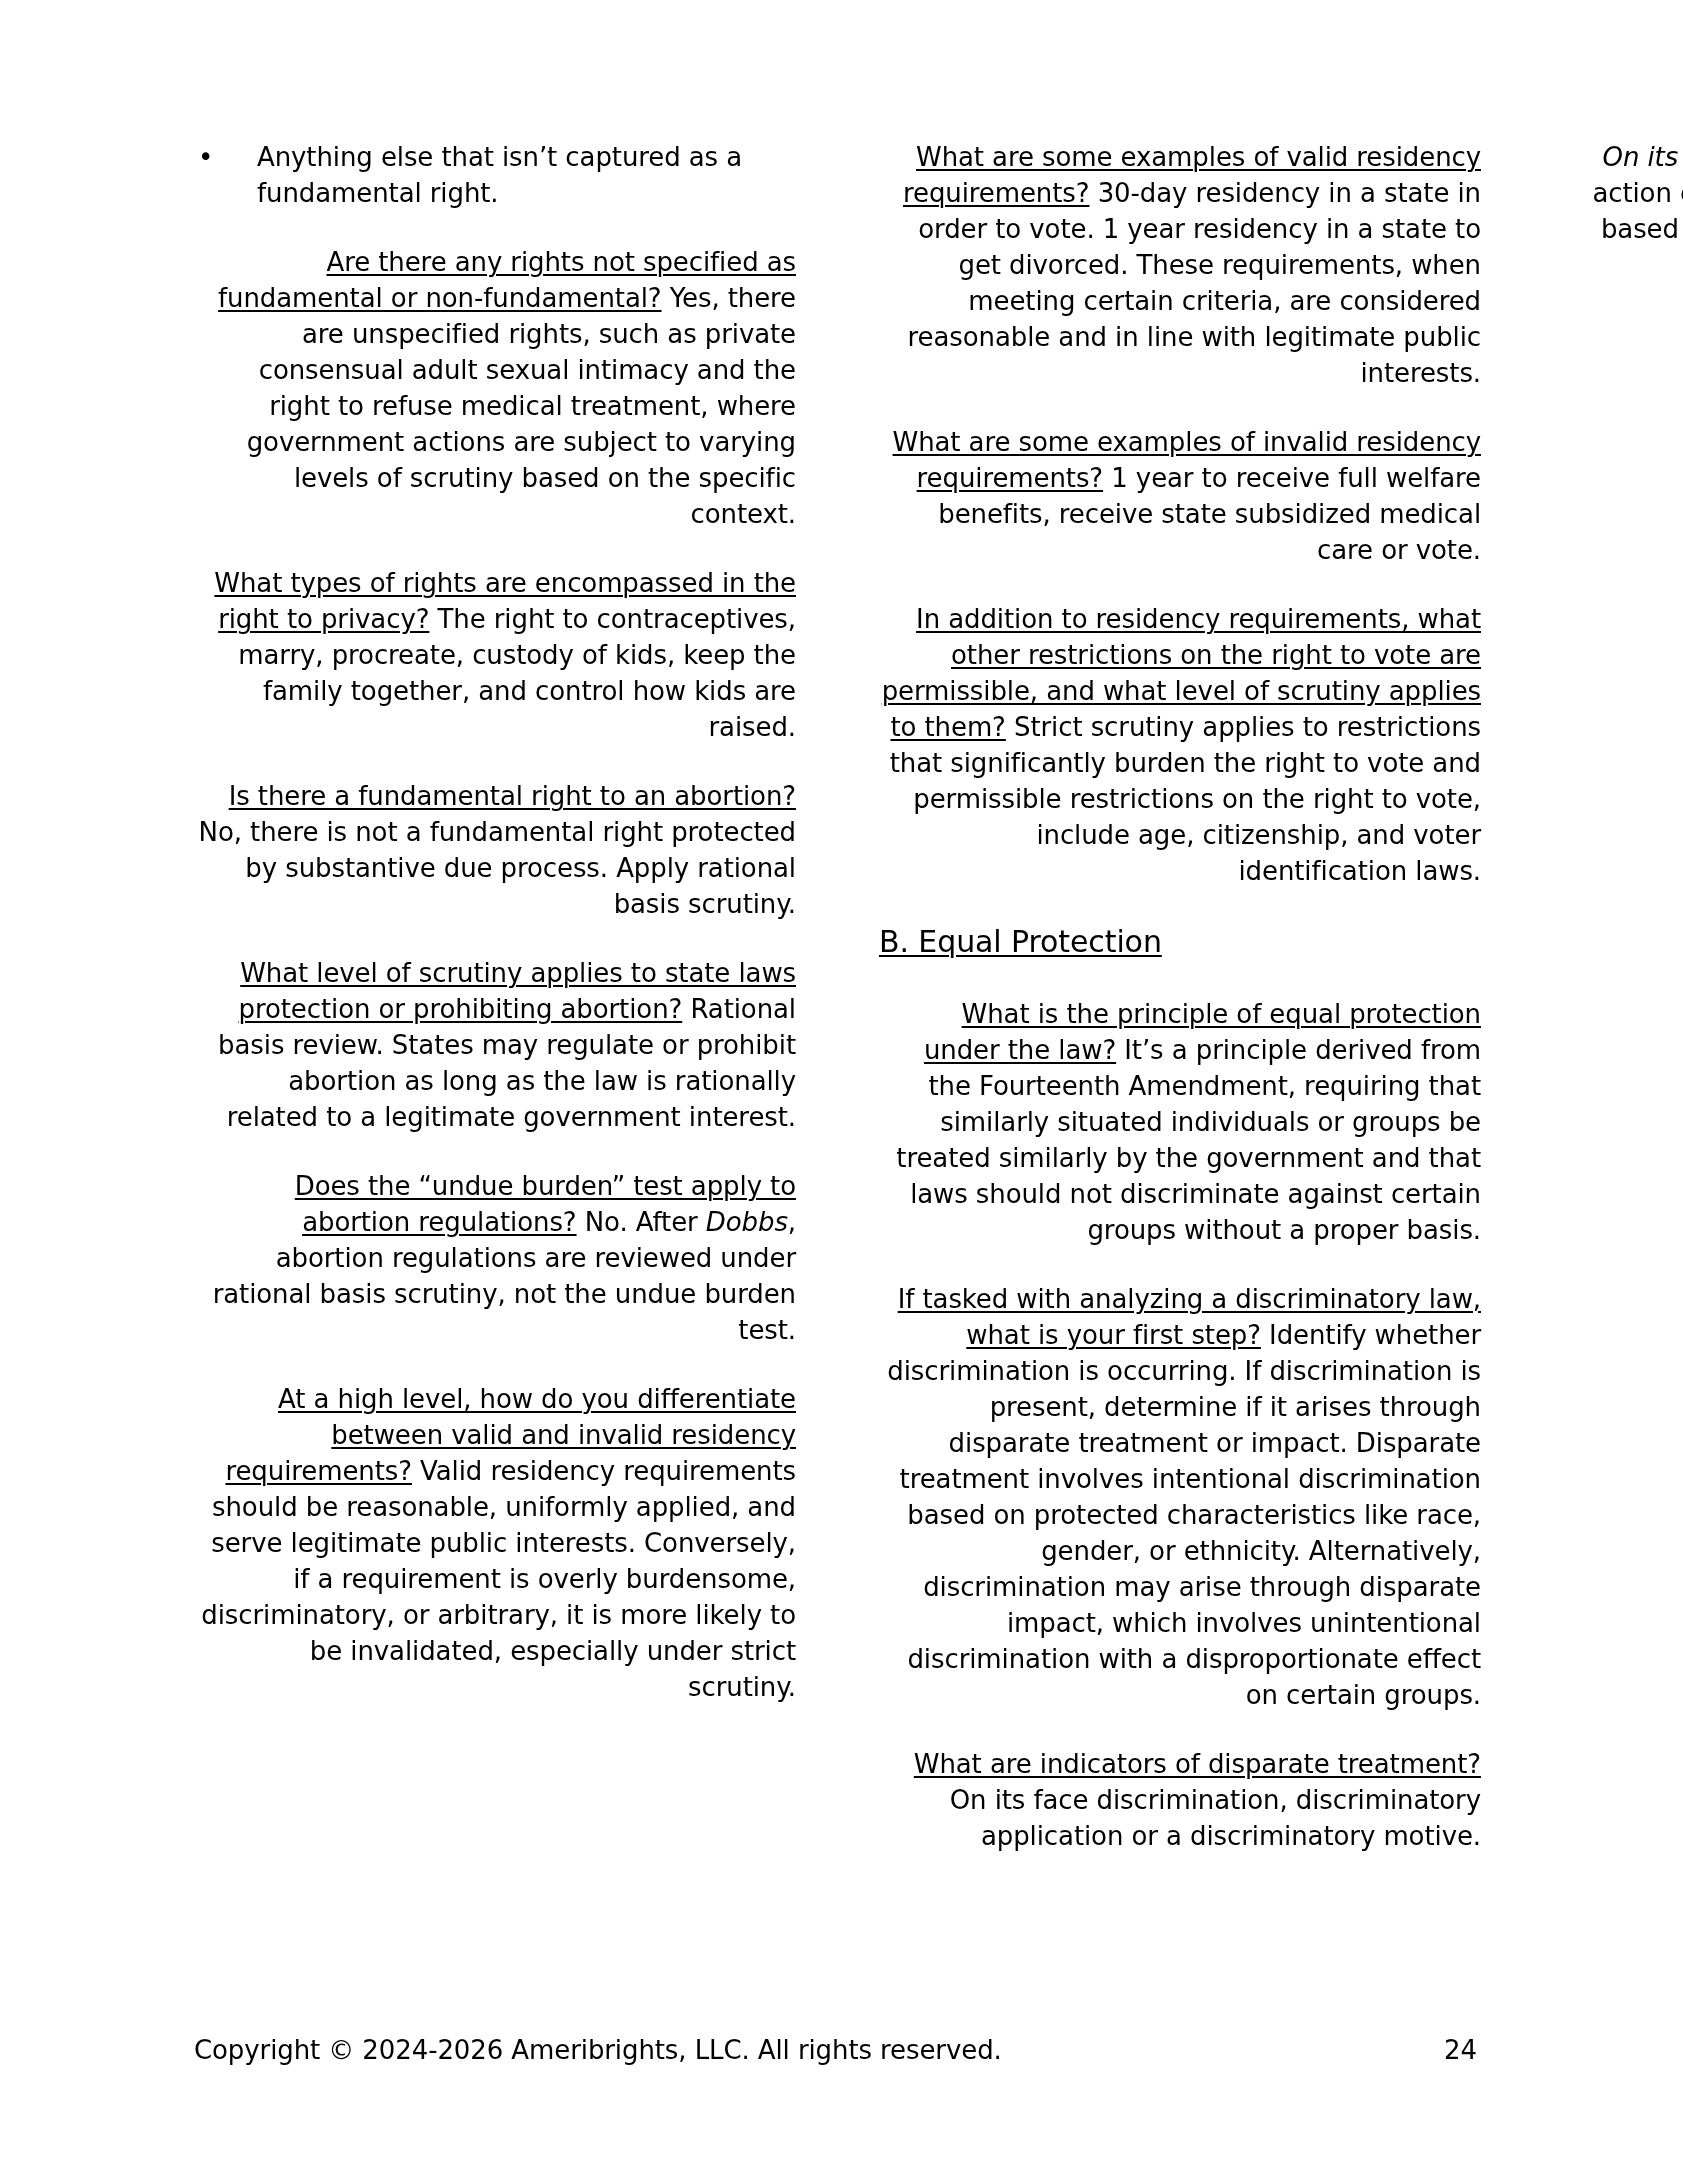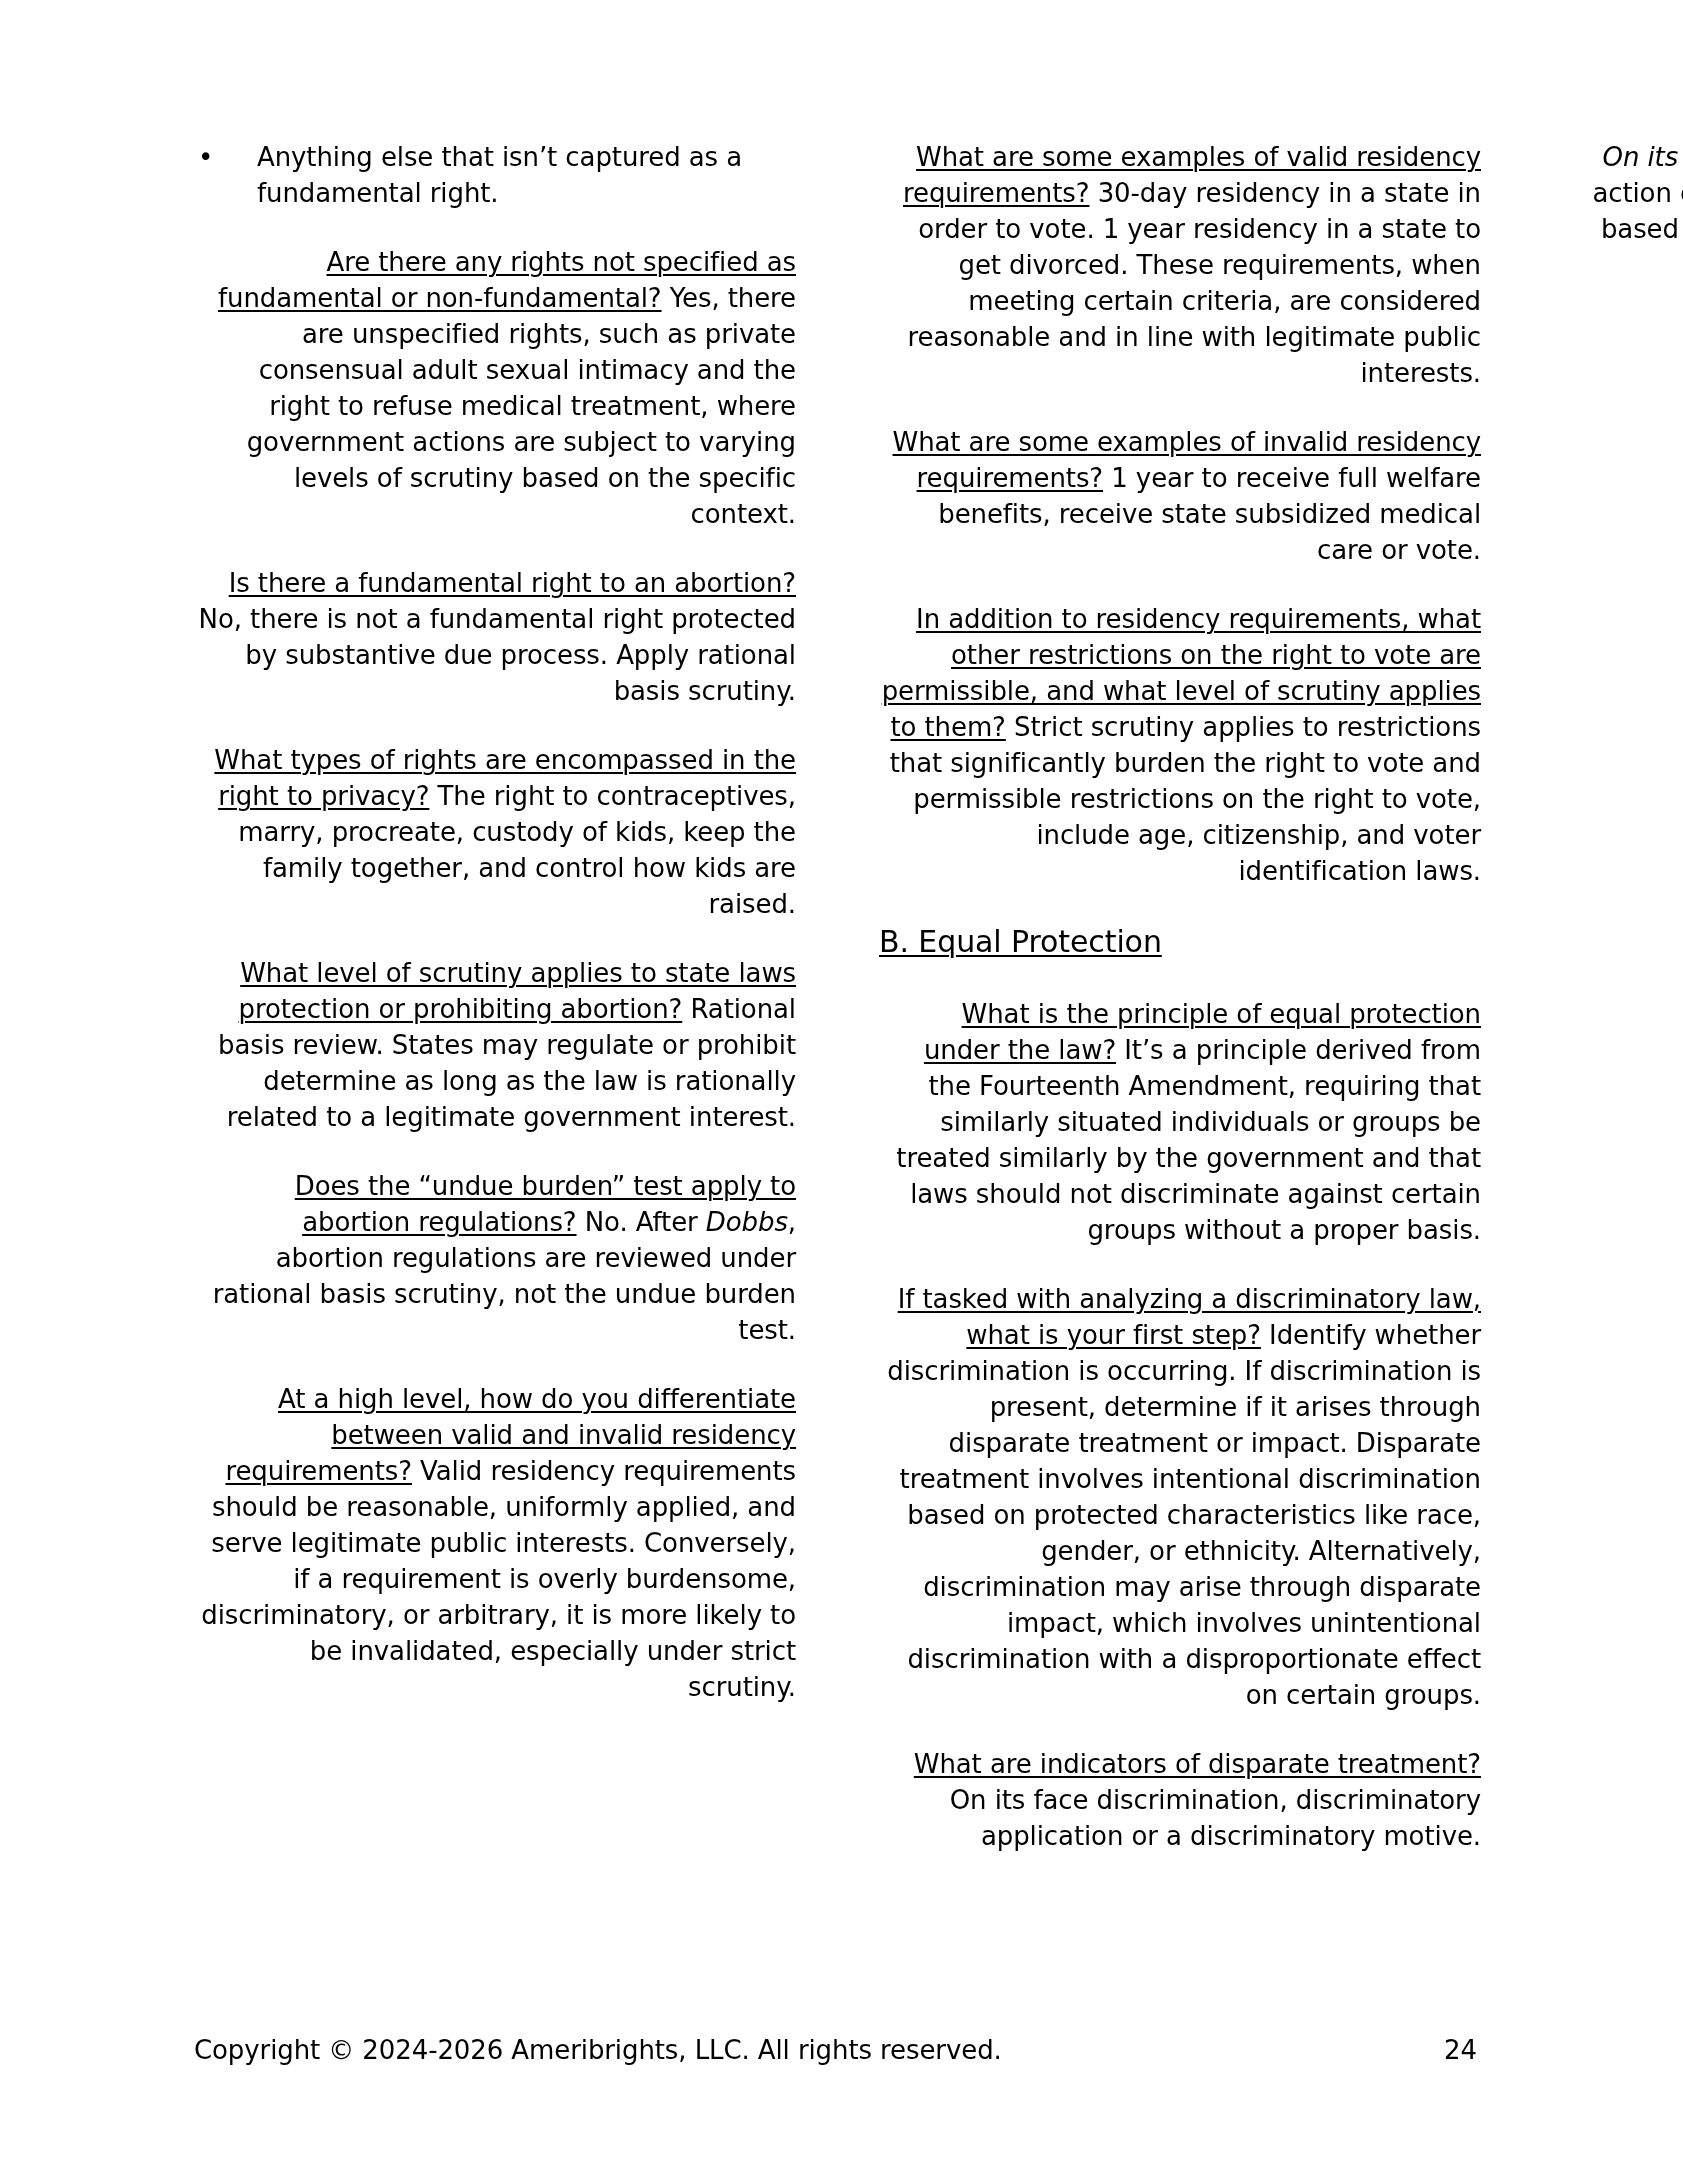--- a/index.html
+++ b/index.html
@@ -97,25 +97,25 @@
   <div class="content">
 
     <ul class="bullets">
       <li>
         <span class="dot">•</span><span>Anything else that isn’t captured as a fundamental right.</span>
       </li>
     </ul>
 
     <p class="para"><span class="q">Are there any rights not specified as fundamental or non-fundamental?</span><span> Yes, there are unspecified rights, such as private consensual adult sexual intimacy and the right to refuse medical treatment, where government actions are subject to varying levels of scrutiny based on the specific context.</span></p>
 
+    <p class="para"><span class="q">What types of rights are encompassed in the right to privacy?</span><span> The right to contraceptives, marry, procreate, custody of kids, keep the family together, and control how kids are raised.</span></p>
+
     <p class="para"><span class="q">Is there a fundamental right to an abortion?</span><span> No, there is not a fundamental right protected by substantive due process. Apply rational basis scrutiny.</span></p>
 
-    <p class="para"><span class="q">What types of rights are encompassed in the right to privacy?</span><span> The right to contraceptives, marry, procreate, custody of kids, keep the family together, and control how kids are raised.</span></p>
-
-    <p class="para"><span class="q">What level of scrutiny applies to state laws protection or prohibiting abortion?</span><span> Rational basis review. States may regulate or prohibit determine as long as the law is rationally related to a legitimate government interest.</span></p>
+    <p class="para"><span class="q">What level of scrutiny applies to state laws protection or prohibiting abortion?</span><span> Rational basis review. States may regulate or prohibit abortion as long as the law is rationally related to a legitimate government interest.</span></p>
 
     <p class="para"><span class="q">Does the “undue burden” test apply to abortion regulations?</span><span> No. After </span><span class="ital">Dobbs</span><span>, abortion regulations are reviewed under rational basis scrutiny, not the undue burden test.</span></p>
 
     <p class="para"><span class="q">At a high level, how do you differentiate between valid and invalid residency requirements?</span><span> Valid residency requirements should be reasonable, uniformly applied, and serve legitimate public interests. Conversely, if a requirement is overly burdensome, discriminatory, or arbitrary, it is more likely to be invalidated, especially under strict scrutiny.</span></p>
 
     <p class="para"><span class="q">What are some examples of valid residency requirements?</span><span> 30-day residency in a state in order to vote. 1 year residency in a state to get divorced. These requirements, when meeting certain criteria, are considered reasonable and in line with legitimate public interests.</span></p>
 
     <p class="para"><span class="q">What are some examples of invalid residency requirements?</span><span> 1 year to receive full welfare benefits, receive state subsidized medical care or vote.</span></p>
 
     <p class="para"><span class="q">In addition to residency requirements, what other restrictions on the right to vote are permissible, and what level of scrutiny applies to them?</span><span> Strict scrutiny applies to restrictions that significantly burden the right to vote and permissible restrictions on the right to vote, include age, citizenship, and voter identification laws.</span></p>

